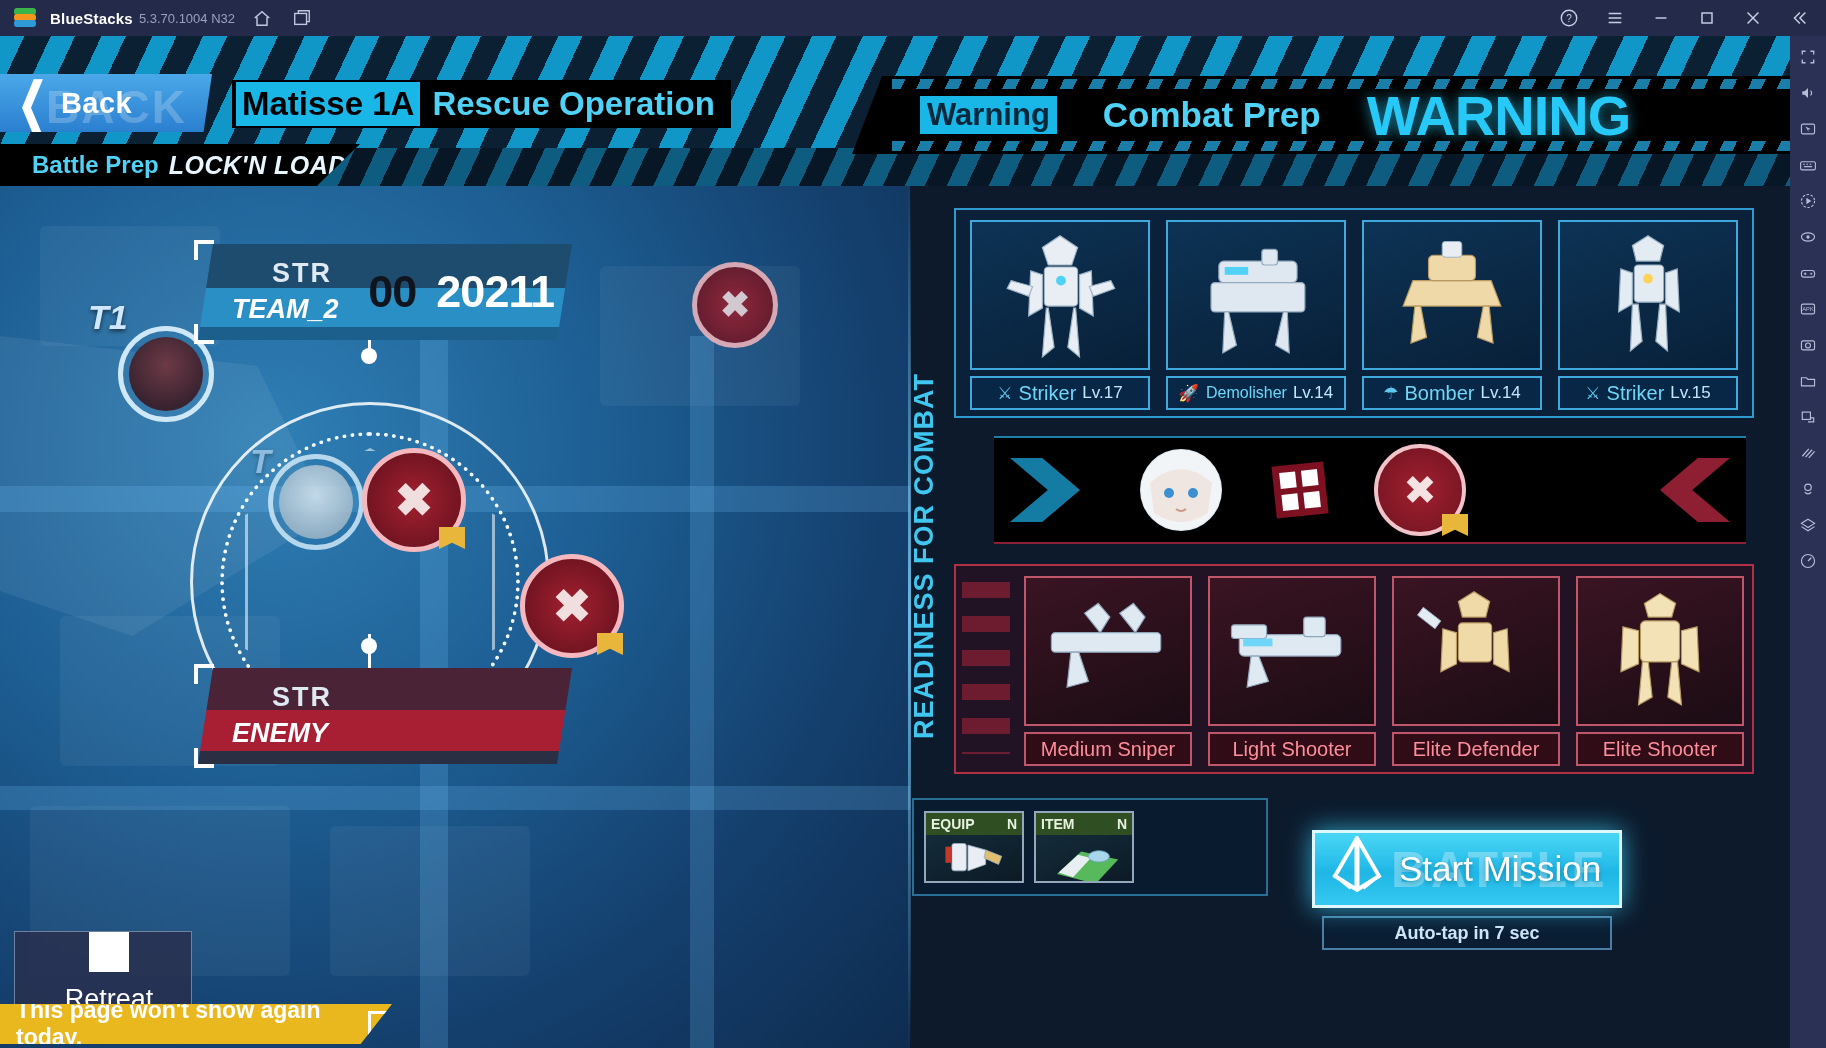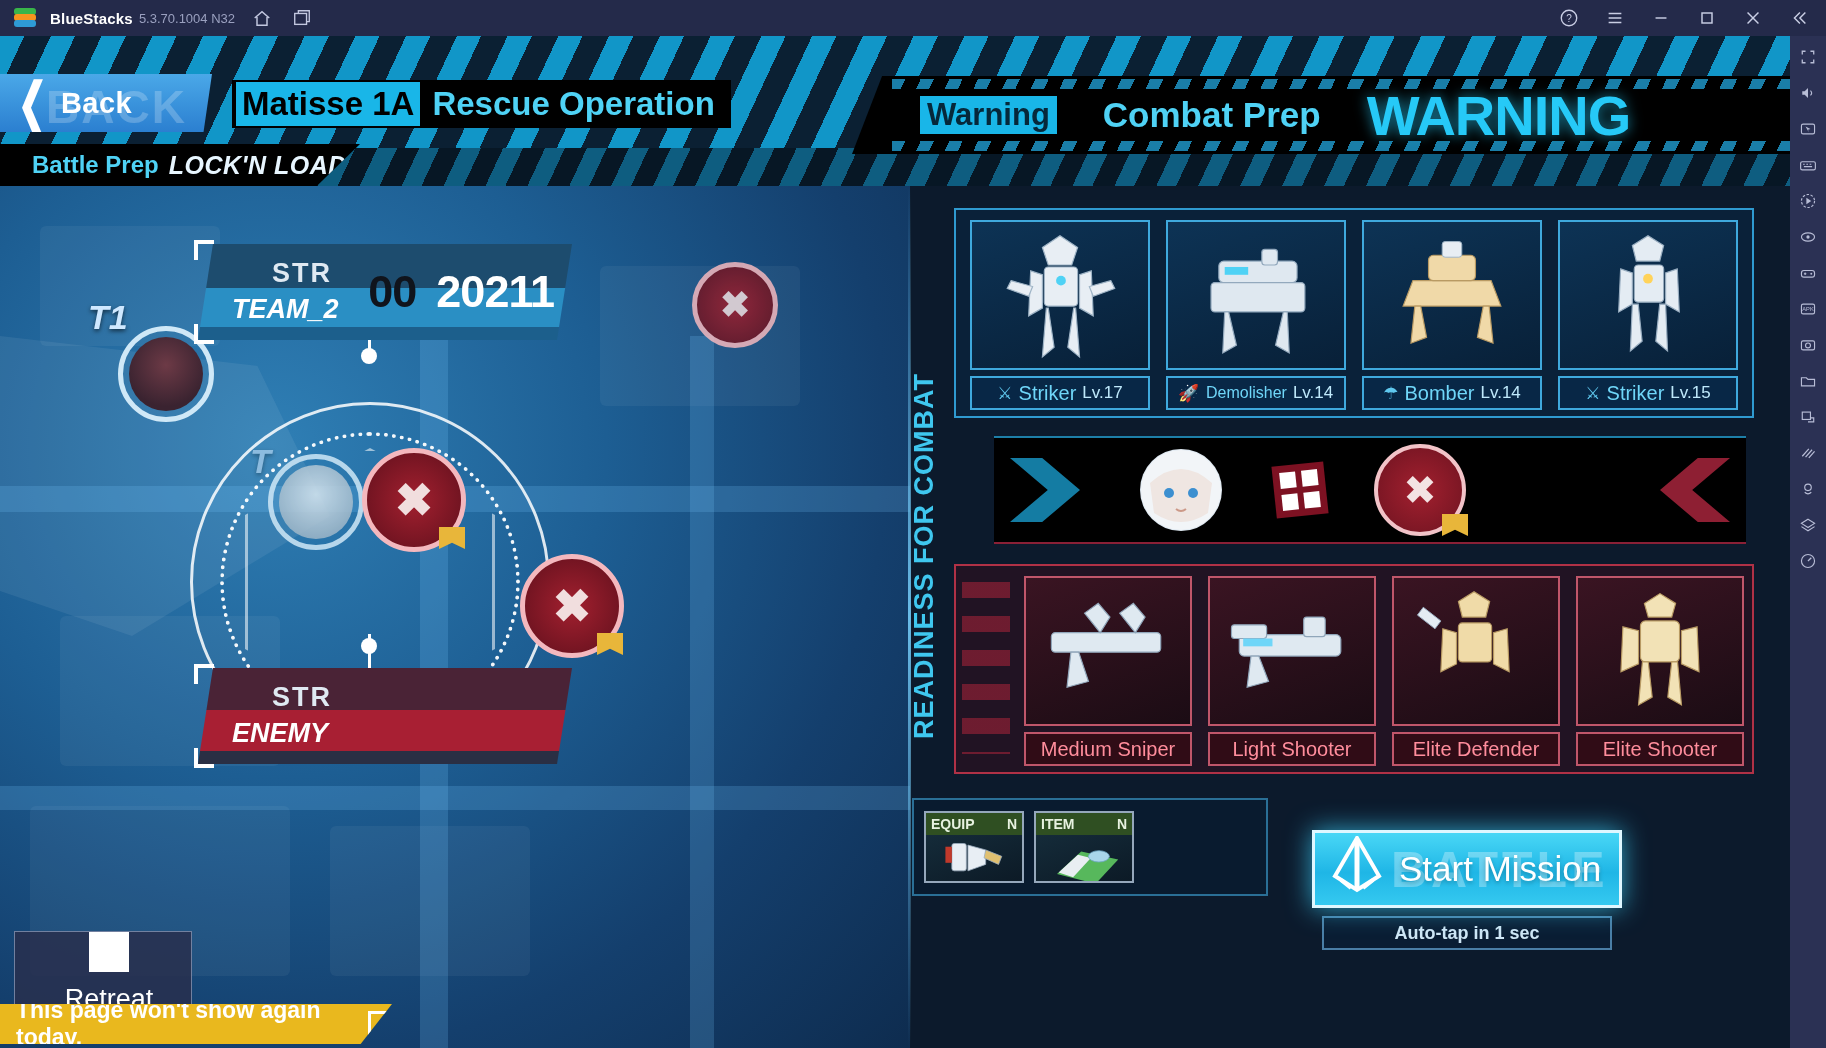--- a/index.html
+++ b/index.html
@@ -595,21 +595,21 @@
           <span>
             <svg viewBox="0 0 56 62" width="56" height="62" aria-hidden="true">
               <path d="M28 2 L50 40 L28 54 L6 40 Z" fill="none" stroke="#fff" stroke-width="4"></path>
               <path d="M28 6 L28 52" stroke="#fff" stroke-width="5"></path>
               <path d="M12 44 L22 52 M44 44 L34 52" stroke="#fff" stroke-width="4"></path>
             </svg>
           </span>
           <span class="lbl">Start Mission</span>
         </div>
         <div class="autotap">
-          <span>Auto-tap in 1 sec</span>
+          <span>Auto-tap in 7 sec</span>
         </div>
       </div>
 
     </div>
   </div>
 
   <div class="bs-titlebar">
     <span class="bs-logo">
         <i></i>
         <i></i>

